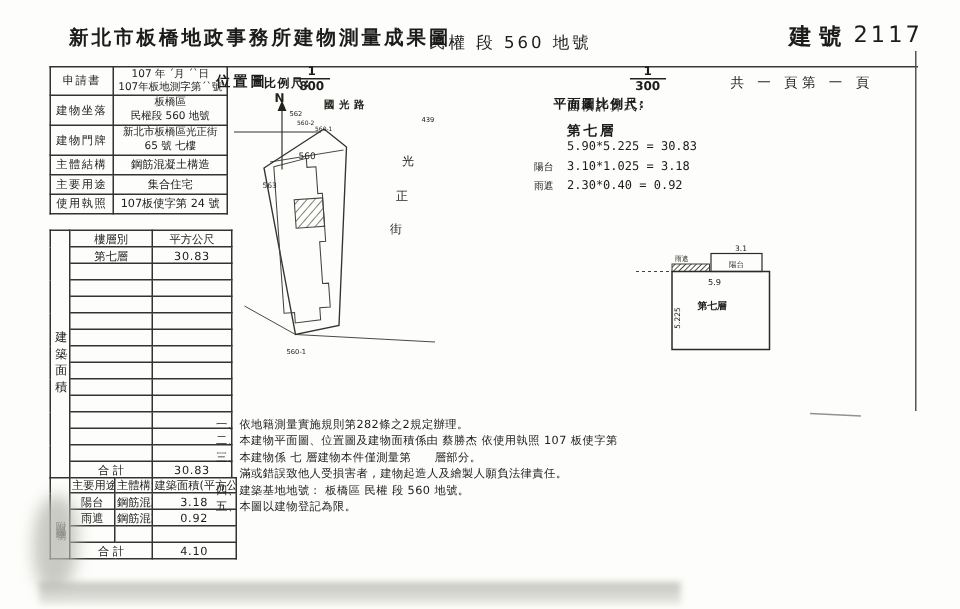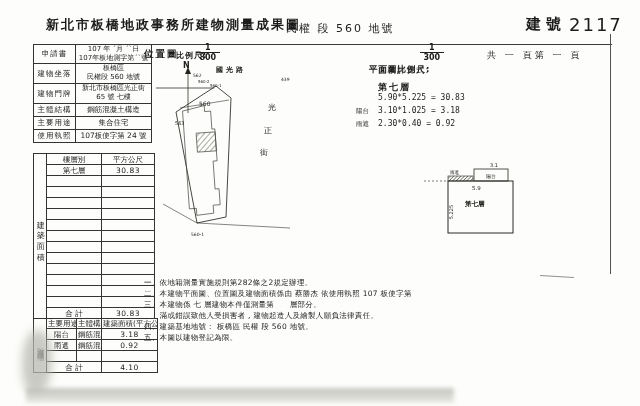--- a/index.html
+++ b/index.html
@@ -6,21 +6,21 @@
   body{
     width:640px;height:406px;position:relative;overflow:hidden;
     background:#fdfdfb;color:#1c1c1c;
     font-family:"DejaVu Sans","Liberation Sans",sans-serif;
   }
   .abs{position:absolute}
   
   .doc-title{left:46px;top:16px;font-size:13px;font-weight:bold;letter-spacing:2px;white-space:nowrap}
   .land-section{left:286px;top:21px;font-size:11px;letter-spacing:2px;white-space:nowrap}
   .bno-label{left:526px;top:15px;font-size:15px;font-weight:bold;letter-spacing:5px}
-  .bno-value{left:569px;top:14px;font-size:18px;letter-spacing:2px}
+  .bno-value{left:569px;top:14px;font-size:15px;letter-spacing:2px}
   
   .topline{left:33px;top:44px;width:579px;height:0;border-top:1px solid #3a3a38}
   .rightline{left:610px;top:34px;width:1px;height:240px;background:#55554f}
   .tick{left:540px;top:276px;width:34px;height:1px;background:#92928c;transform:rotate(3deg)}
   
   table{border-collapse:collapse;table-layout:fixed}
   .lt{position:absolute;left:33px;background:#fdfdfb}
   .lt td{border:1px solid #33332f;font-size:7.5px;line-height:1.2;padding:0 1px;
          overflow:hidden;white-space:nowrap;text-align:center;vertical-align:middle}
   .lt .lbl{letter-spacing:1px}

